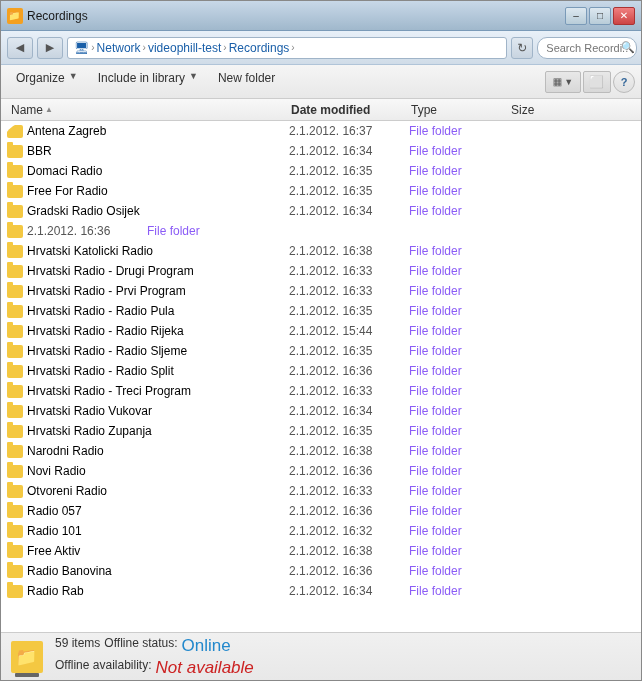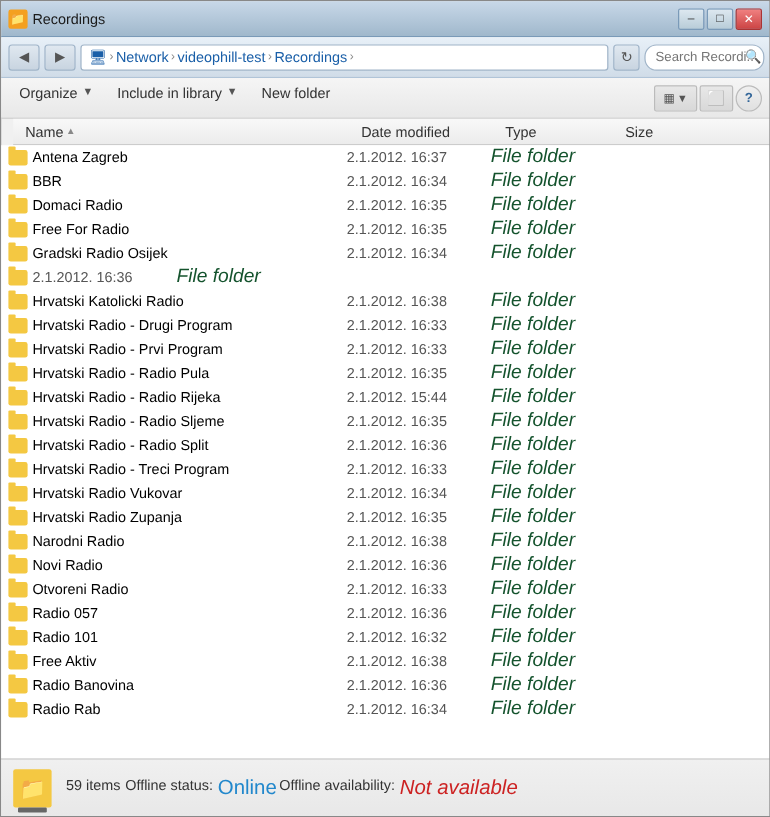--- a/index.html
+++ b/index.html
@@ -219,55 +219,55 @@
     }
 
     
     .col-headers {
       height: 22px;
       background: linear-gradient(to bottom, #f8f8f8, #ececec);
       display: flex;
       align-items: center;
       border-bottom: 1px solid #ccc;
       padding: 0 6px;
-      margin-left: 10px;
     }
 
     .col-header {
       font-size: 12px;
       color: #333;
       cursor: pointer;
       padding: 0 4px;
       display: flex;
       align-items: center;
       gap: 2px;
     }
 
     .col-header.name { width: 280px; font-weight: 500; }
-    .col-header.date { width: 120px; }
+    .col-header.date { width: 120px; font-weight: bold; }
     .col-header.type { width: 100px; }
     .col-header.size { width: 60px; }
 
     .col-sort-arrow {
       font-size: 8px;
       color: #888;
     }
 
     
     .file-list-container {
       flex: 1;
       overflow: hidden;
       background: #fff;
       display: flex;
     }
 
     .file-list {
       flex: 1;
       overflow-y: auto;
       overflow-x: hidden;
+      border-radius: 28px;
     }
 
     .file-list::-webkit-scrollbar {
       width: 16px;
     }
     .file-list::-webkit-scrollbar-track {
       background: #f0f0f0;
       border-left: 1px solid #ddd;
     }
     .file-list::-webkit-scrollbar-thumb {
@@ -320,23 +320,22 @@
     }
 
     .file-date {
       width: 120px;
       font-size: 12px;
       color: #555;
     }
 
     .file-type {
       width: 100px;
-      font-size: 16px;
-      color: #14532d;
-      font-style: italic;
+      font-size: 12px;
+      color: #8b5cf6;
     }
 
     .file-size {
       width: 60px;
       font-size: 12px;
       color: #555;
     }
 
     
     .status-bar {
@@ -367,20 +366,21 @@
       bottom: -4px;
       left: 4px;
       width: 24px;
       height: 4px;
       background: #666;
       border-radius: 1px;
     }
 
     .status-text {
       display: flex;
+      flex-direction: column;
       gap: 2px;
     }
 
     .status-line {
       font-size: 12px;
       color: #333;
       display: flex;
       gap: 4px;
     }
 

